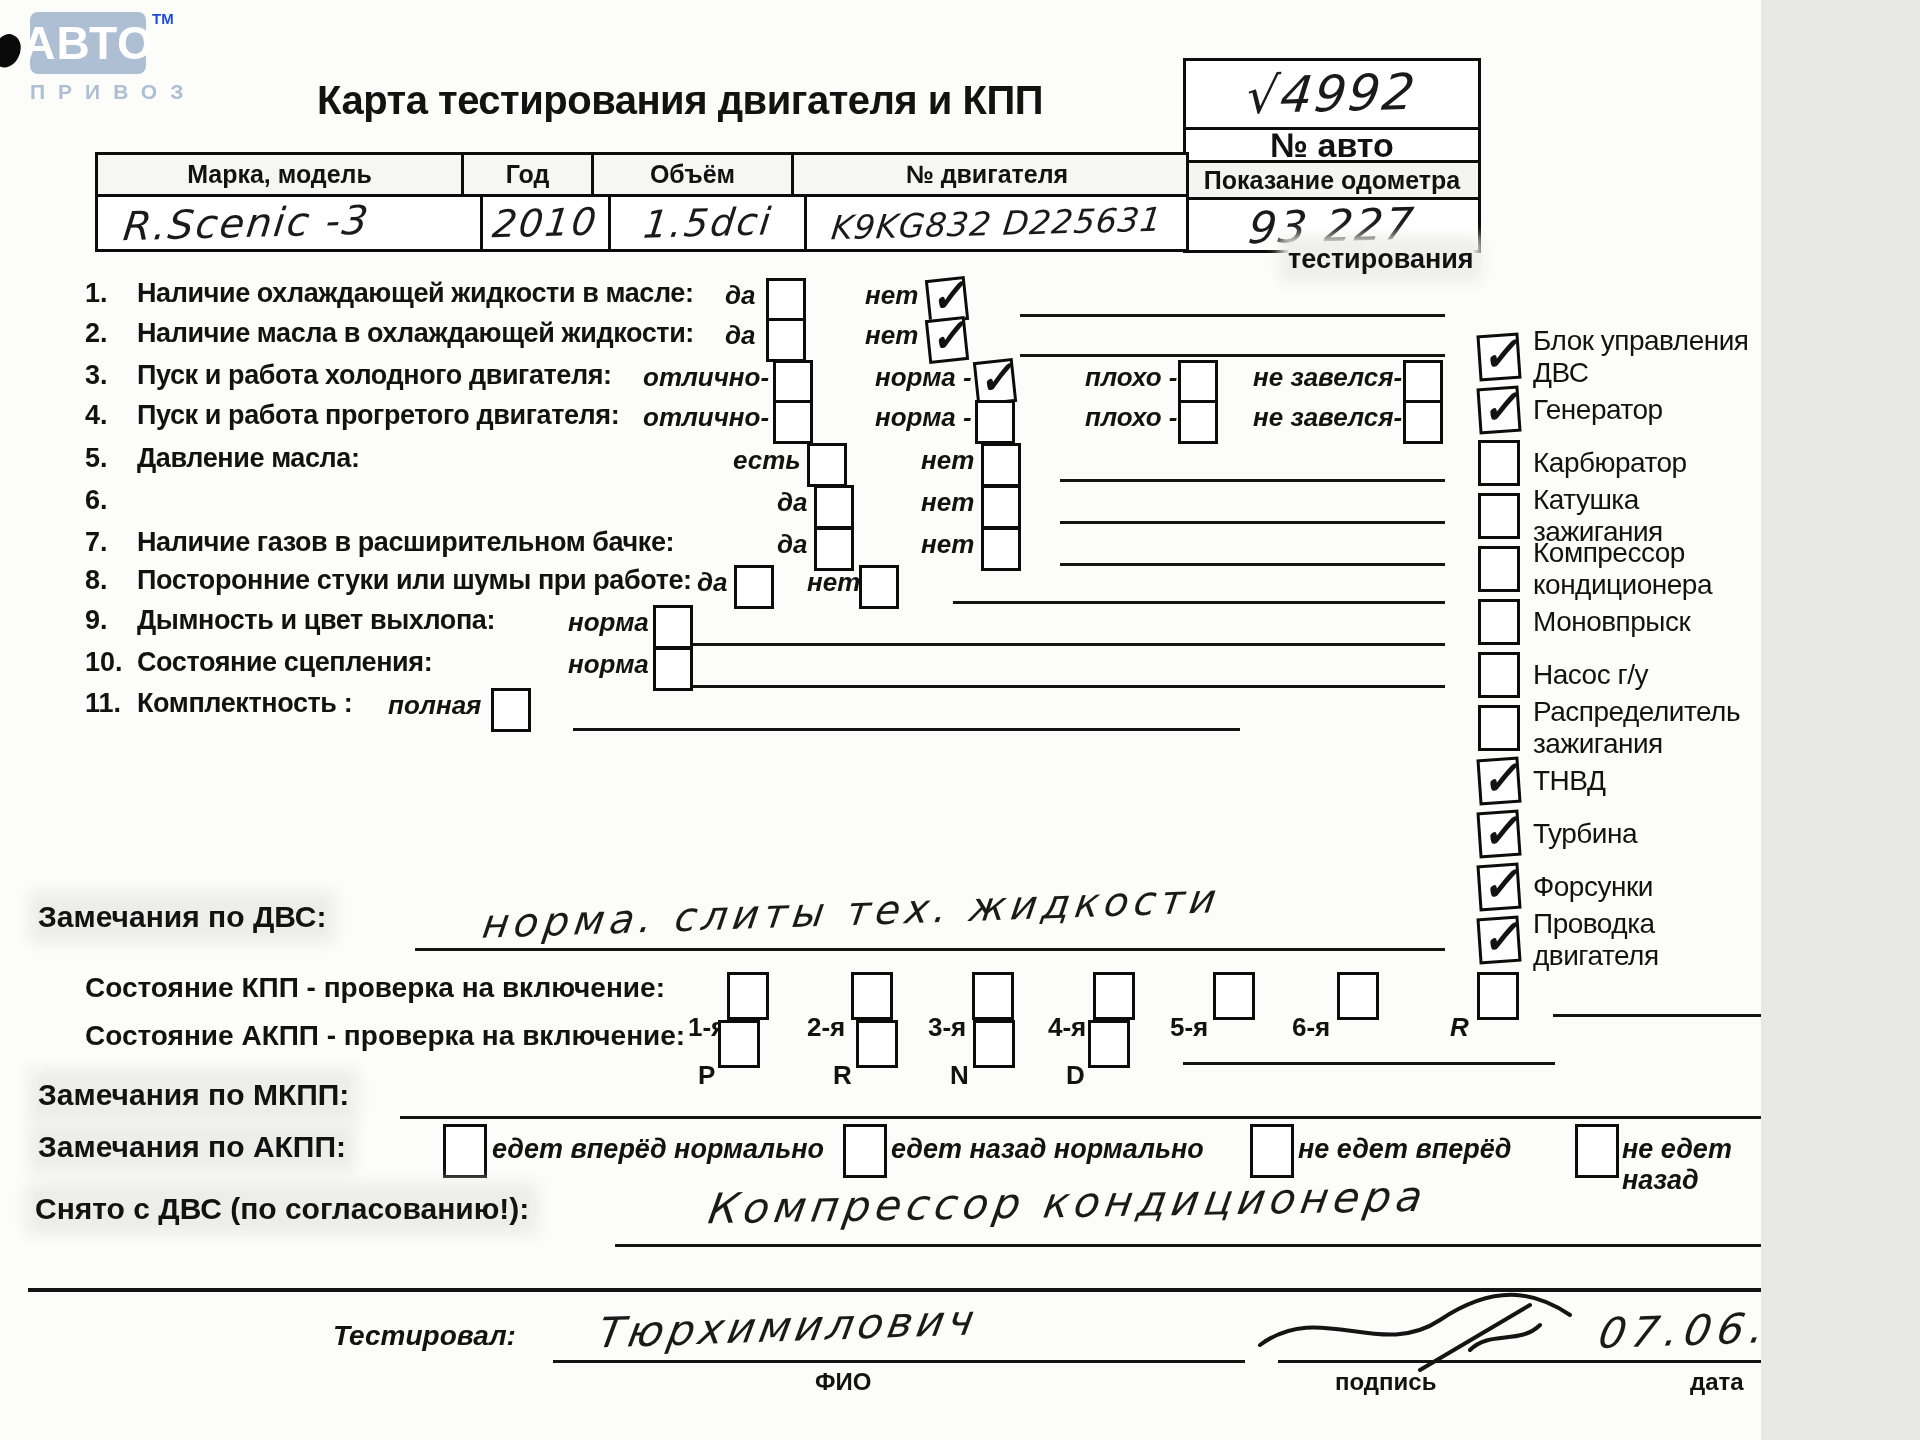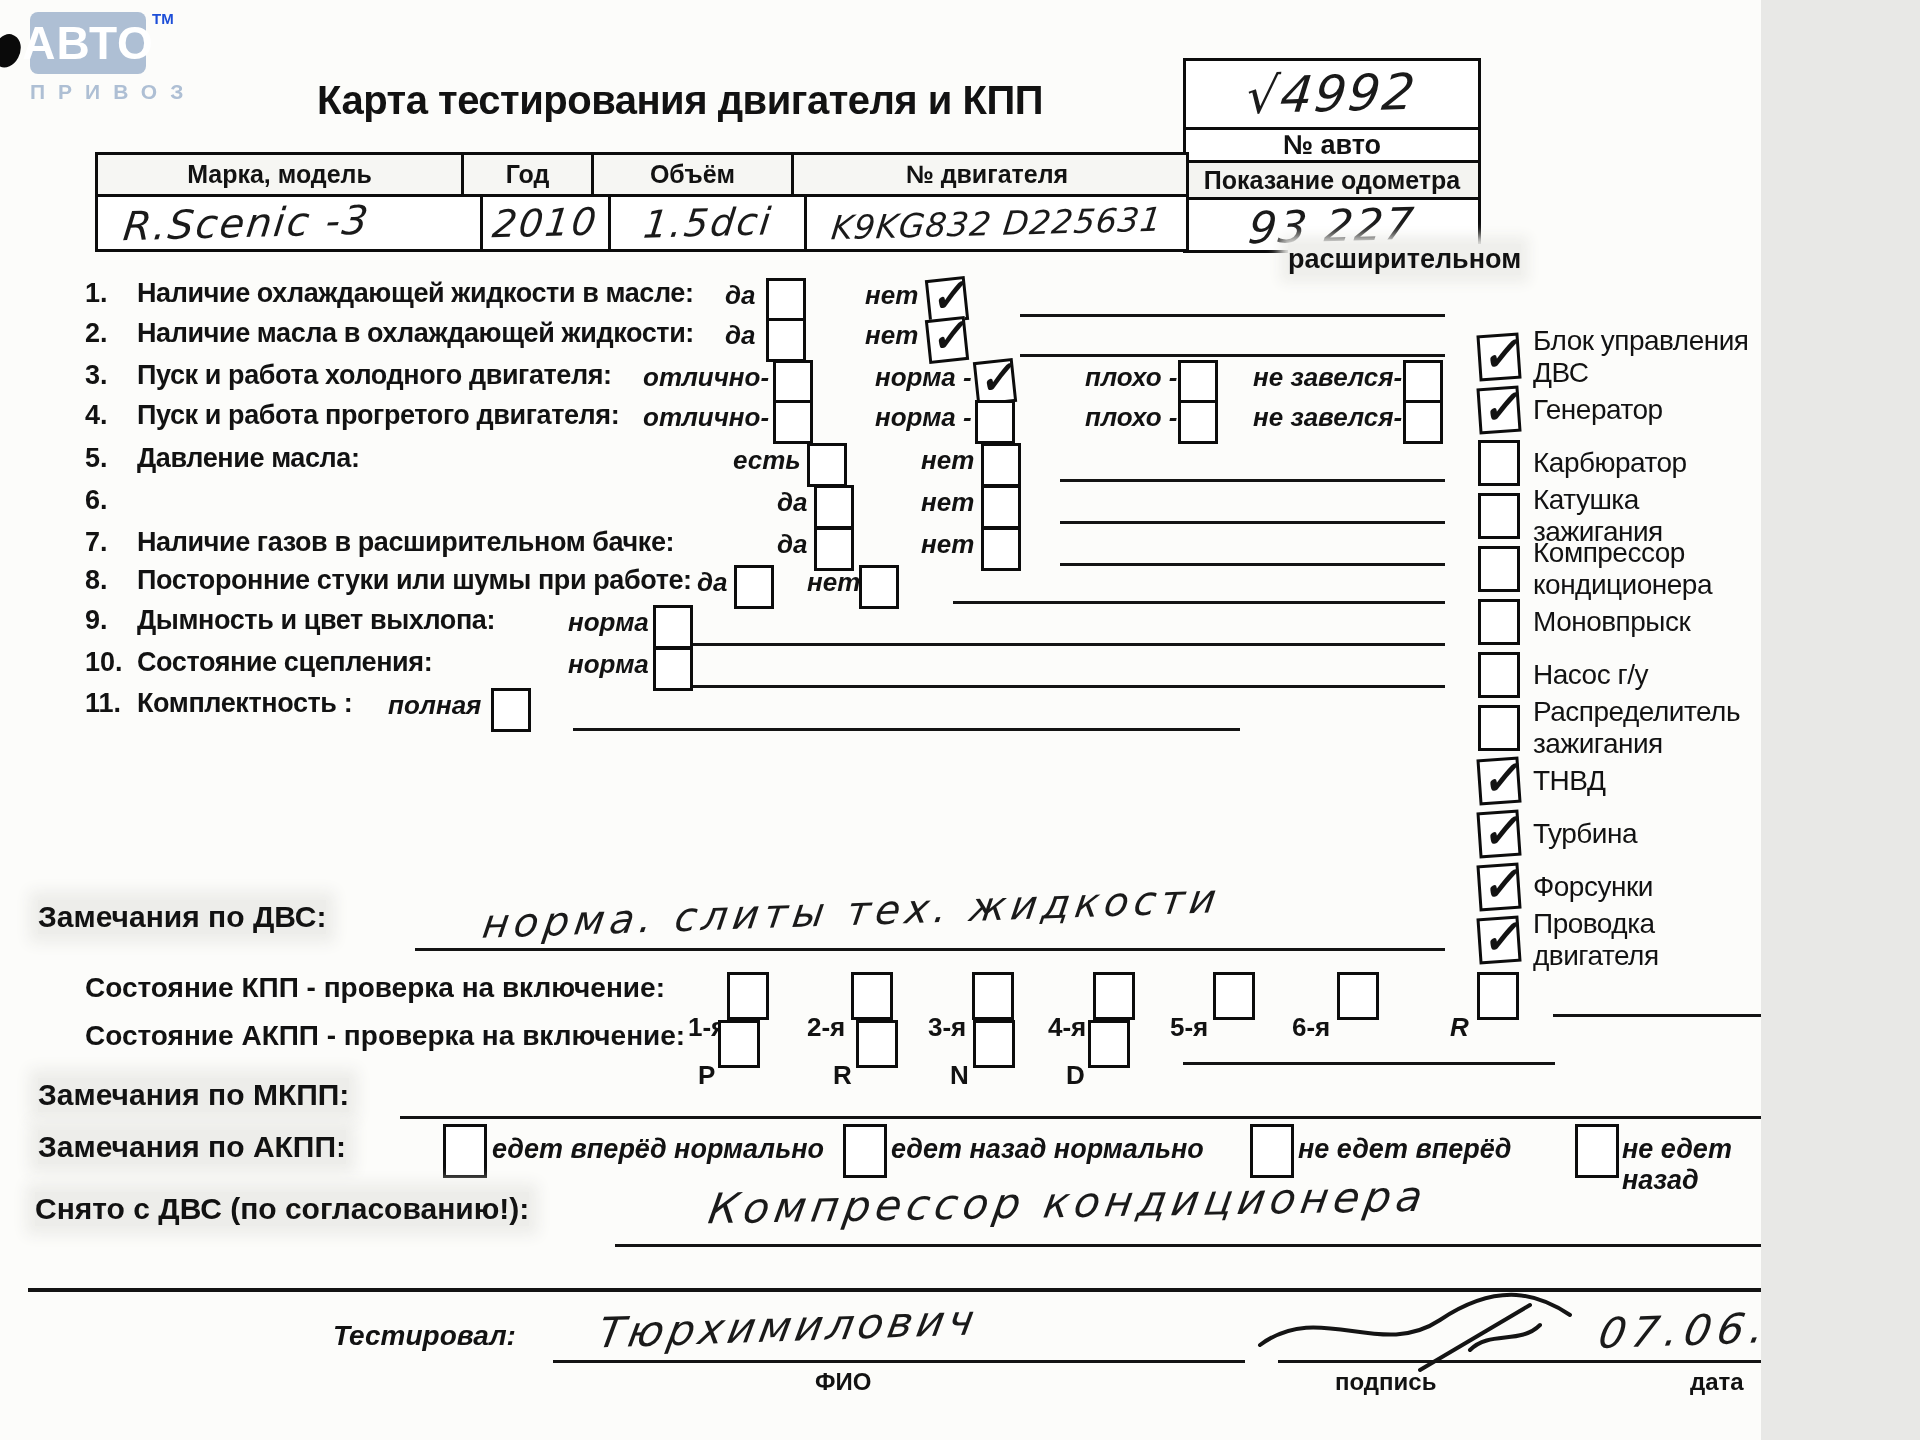--- a/index.html
+++ b/index.html
@@ -15,21 +15,21 @@
   .logo-tm{position:absolute;left:122px;top:-2px;font-size:15px;color:#1d4ed8;font-weight:bold;}
   .logo-sub{margin-top:6px;color:#aebfd4;font-size:21px;font-weight:bold;letter-spacing:13px;}
   
   .title{position:absolute;left:250px;top:78px;width:860px;text-align:center;
          font-size:40px;font-weight:bold;letter-spacing:-0.5px;}
   
   .carbox{position:absolute;left:1183px;top:58px;width:292px;border:3px solid #0c0c0c;background:#fff;}
   .carbox .cell{border-top:3px solid #0c0c0c;display:flex;align-items:center;justify-content:center;}
   .carbox .cell:first-child{border-top:none;}
   .cb-num{height:66px;}
-  .cb-avto{height:30px;font-size:27px;font-weight:bold;text-align:right;}
+  .cb-avto{height:30px;font-size:34px;font-weight:bold;text-align:right;}
   .cb-odolbl{height:34px;font-size:25px;font-weight:bold;background:#f4f4f1;}
   .cb-odoval{height:50px;}
   
   .vtable{position:absolute;left:95px;top:152px;width:1088px;border:3px solid #0c0c0c;background:#fff;}
   .vhead{display:flex;border-bottom:3px solid #0c0c0c;background:#f6f6f3;}
   .vhead .hc{font-size:25px;font-weight:bold;text-align:center;padding:5px 0;border-left:3px solid #0c0c0c;}
   .vhead .hc:first-child{border-left:none;}
   .vrow{display:flex;height:52px;}
   .vrow .vc{display:flex;align-items:center;justify-content:center;border-left:3px solid #0c0c0c;}
   .vrow .vc:first-child{border-left:none;justify-content:flex-start;padding-left:26px;}
@@ -108,21 +108,21 @@
         </div>
       <div class="vc w3">
           <span class="hw" style="font-size:38px;">1.5dci</span>
         </div>
       <div class="vc w4">
           <span class="hw" style="font-size:33px;letter-spacing:1px;">K9KG832 D225631</span>
         </div>
     </div>
   </div>
 
-  <div class="equip-hdr">расширительном</div>
+  <div class="equip-hdr">тестирования</div>
 
   <div class="chk-row" style="top:278px">
     <span class="num">1.</span>
     <span class="qtext">Наличие охлаждающей жидкости в масле:</span>
     <span class="opt" style="left:640px">да</span>
     <span class="cb" style="left:681px"></span>
     <span class="opt" style="left:780px">нет</span>
     <span class="cb checked" style="left:842px">✓</span>
     <span class="wline" style="left:935px;width:425px;top:36px"></span>
   </div>

